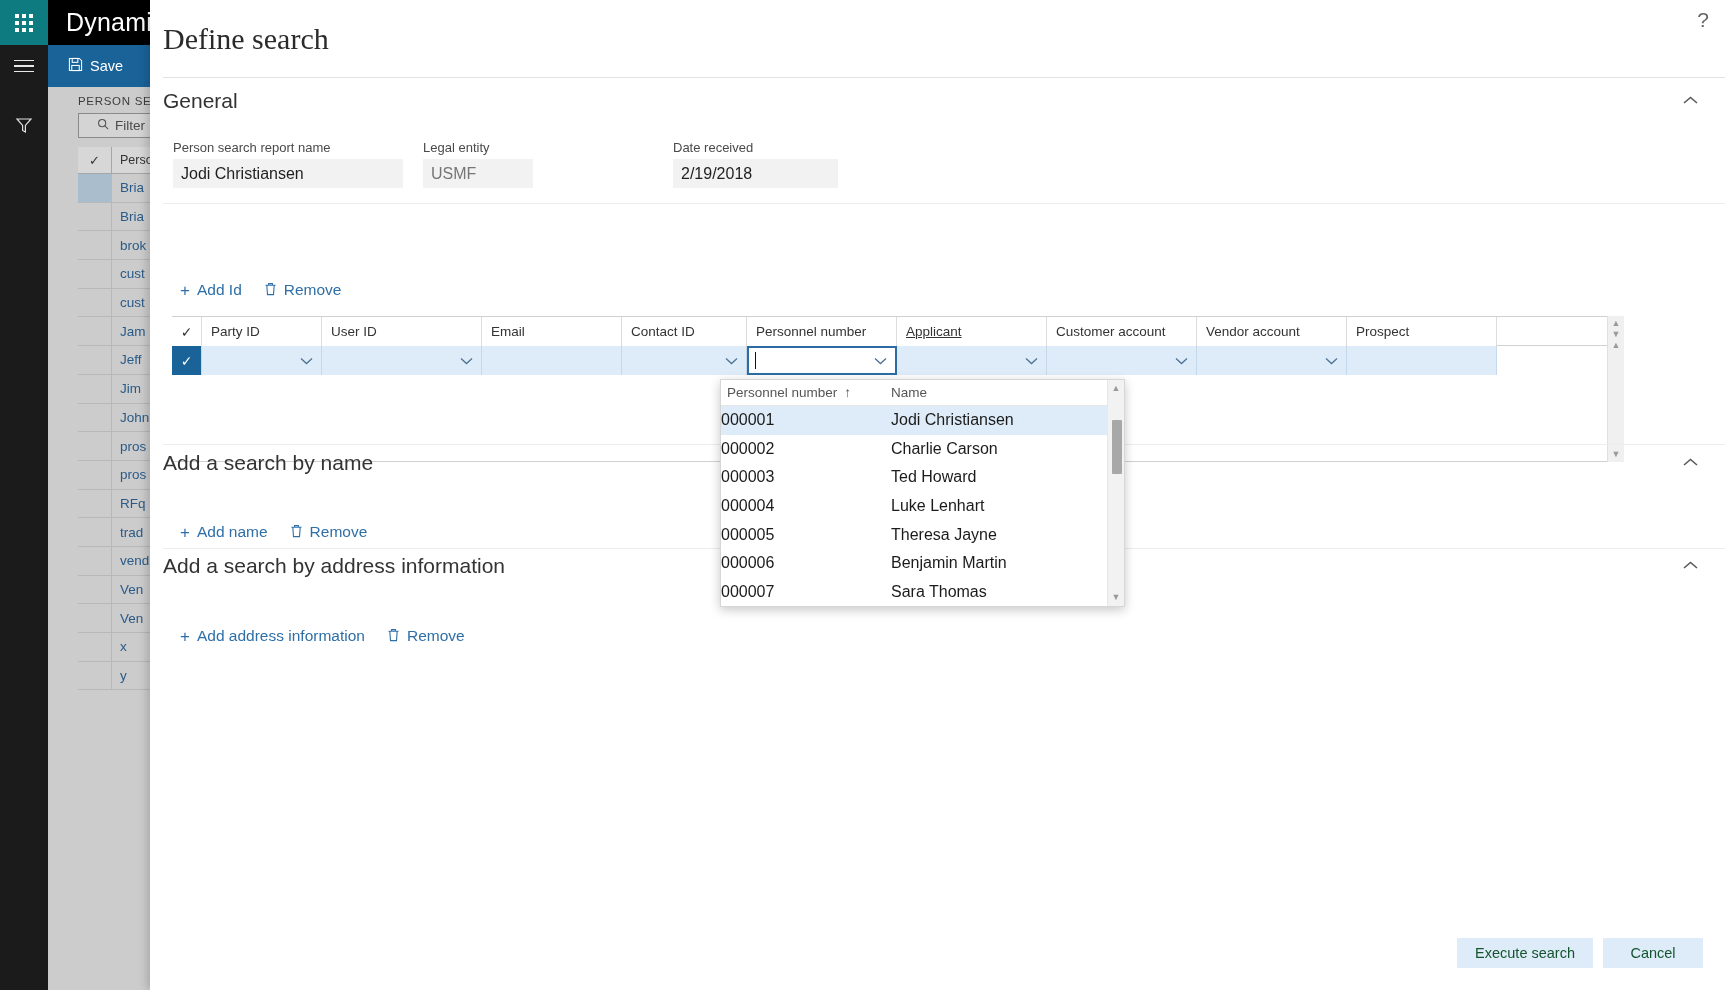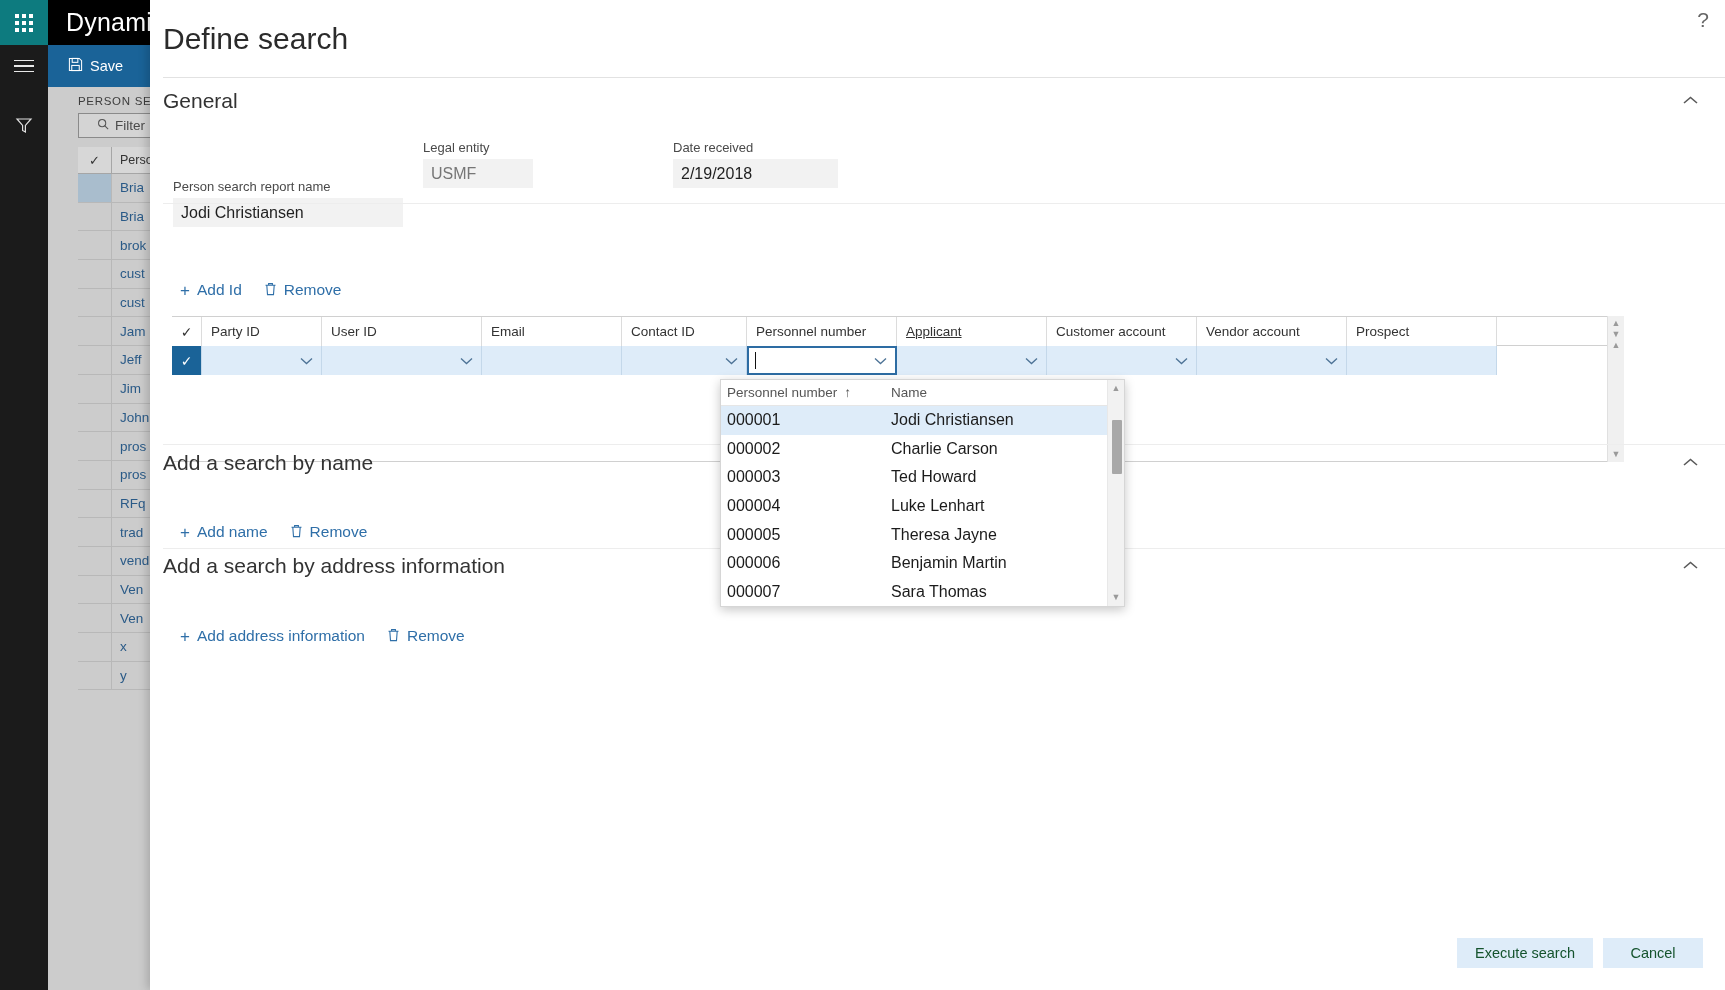--- a/index.html
+++ b/index.html
@@ -100,21 +100,21 @@
     position: absolute; left: 150px; top: 0; width: 1575px; height: 990px;
     background: #ffffff;
     box-shadow: -3px 0 9px rgba(0,0,0,.18);
   }
   .dlg-help {
     position: absolute; right: 16px; top: 8px;
     font-size: 21px; color: #666; font-weight: 300; cursor: pointer;
   }
   .dlg-title {
     position: absolute; left: 13px; top: 22px;
-    font-size: 30px; font-weight: 300; color: #2b2b2b;
+    font-size: 30px; font-weight: 300; color: #2b2b2b; font-family: Liberation Serif, serif;
   }
   .dlg-divider {
     position: absolute; left: 13px; right: 0; top: 77px; height: 1px; background: #e2e2e2;
   }
 
   .section-head {
     position: absolute; left: 13px; right: 0;
     display: flex; align-items: center;
   }
   .section-head .st {
@@ -201,21 +201,21 @@
     display: flex; height: 26px; align-items: center;
     border-bottom: 1px solid #e6e6e6; font-size: 13.5px; color: #555;
   }
   .lk-head .c1 { width: 168px; padding-left: 6px; display: flex; gap: 7px; align-items: center; }
   .lk-head .c2 { padding-left: 2px; }
   .lk-row {
     display: flex; height: 28.6px; align-items: center;
     font-size: 16px; color: #1b1b1b; cursor: pointer;
   }
   .lk-row.sel { background: #deecf9; }
-  .lk-row .c1 { width: 168px; padding-left: 6px; }
+  .lk-row .c1 { width: 168px; }
   .lk-row .c2 { padding-left: 2px; }
   .lk-scroll {
     position: absolute; right: 0; top: 0; width: 17px; height: 100%;
     background: #f2f2f2; border-left: 1px solid #e8e8e8;
     display: flex; flex-direction: column; align-items: center; justify-content: space-between;
   }
   .lk-thumb {
     position: absolute; right: 2px; top: 40px; width: 10px; height: 54px;
     background: #a8a8a8; border-radius: 1px;
   }
@@ -388,21 +388,21 @@
 
     <div class="section-head" style="top:88px;height:26px;">
       <span class="st">General</span>
       <span class="section-chev">
         <svg width="17" height="11" viewBox="0 0 17 11" aria-hidden="true">
             <polyline points="2,8 8.5,2.5 15,8" fill="none" stroke="#5a5a5a" stroke-width="1.6"></polyline>
           </svg>
       </span>
     </div>
 
-    <div class="field" style="left:23px; top:140px; width:230px;margin-top:39px;">
+    <div class="field" style="left:23px; top:140px; width:230px;">
       <div class="field-label">Person search report name</div>
       <div class="field-input">Jodi Christiansen</div>
     </div>
 
     <div class="field" style="left:273px; top:140px; width:110px;">
       <div class="field-label">Legal entity</div>
       <div class="field-input readonly">USMF</div>
     </div>
 
     <div class="field" style="left:523px; top:140px; width:165px;">

